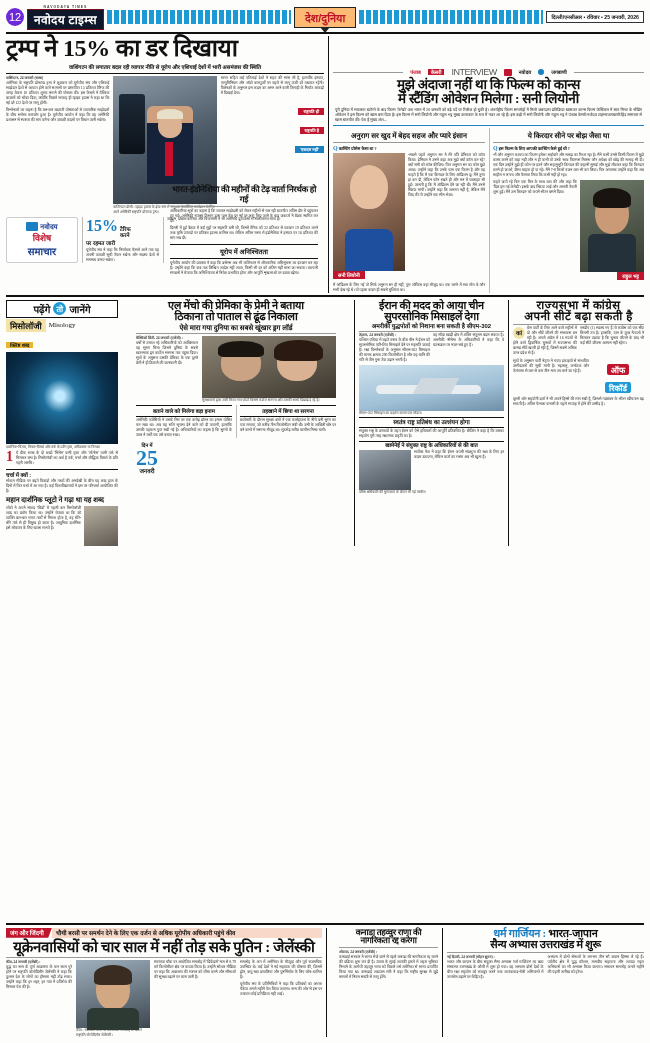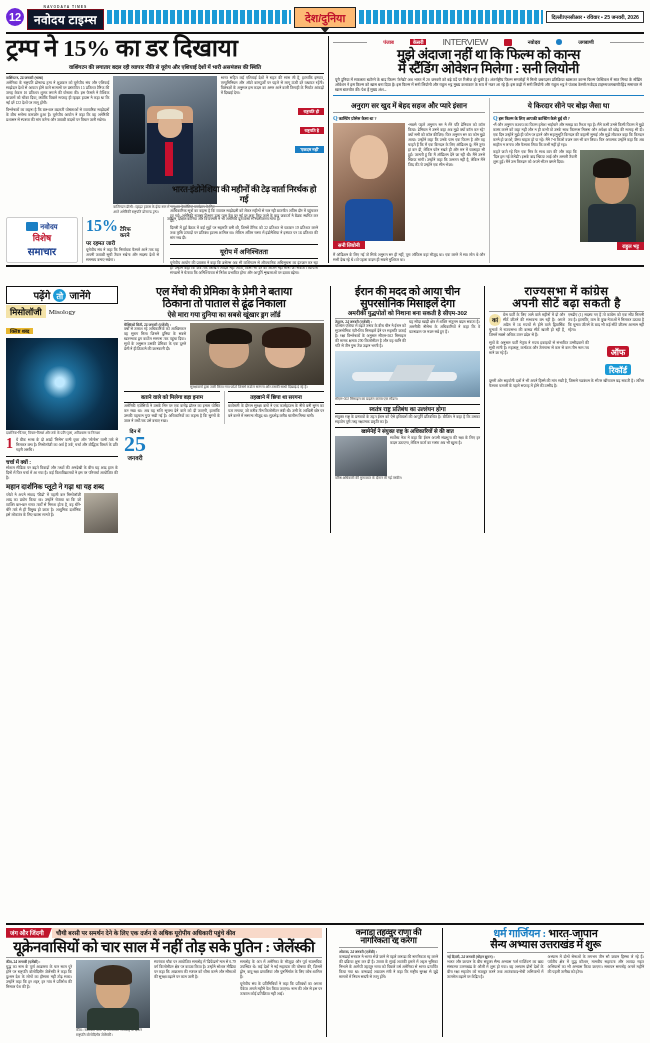--- a/index.html
+++ b/index.html
@@ -10,21 +10,21 @@
     color:#111;
     overflow:hidden;
     position:relative;
   }
   .page { width:650px; height:1043px; position:relative; padding:4px 6px; }
 
   
   .masthead { display:flex; align-items:center; height:26px; gap:3px; }
   .pgnum {
     width:18px;height:18px;border-radius:50%;background:#6d28d9;color:#fff;
-    font-size:11px;font-weight:bold;display:flex;align-items:center;justify-content:center;
+    font-size:11px;font-weight:normal;display:flex;align-items:center;justify-content:center;
     flex:0 0 auto;
   }
   .logo-box { position:relative; flex:0 0 auto; }
   .logo-top { font-size:3.4px; letter-spacing:1px; text-align:center; color:#444; font-weight:bold;}
   .logo-main {
     background:#0f172a;color:#fff;font-weight:bold;font-size:12px;
     padding:1px 6px; letter-spacing:0.3px; border:1px solid #7d0d1c;
   }
   .bars { flex:1 1 auto; height:14px; overflow:hidden; display:flex; gap:2px; }
   .bars i { display:block; width:5px; height:14px; background:#1b9ad6; flex:0 0 auto;}
@@ -71,21 +71,21 @@
 
   .lead-head { font-size:24px; }
   .lead-head2 { font-size:24px; }
   .deck { font-size:5.4px; font-weight:bold; text-align:center; padding:3px 0 2px; border-bottom:1px solid #111;}
 
   .three { display:flex; gap:4px; margin-top:3px;}
   .three > div { flex:1; }
   .vline{ border-left:1px solid #bbb; padding-left:3px;}
 
   
-  .tagstrip{ display:flex; align-items:center; justify-content:center; gap:16px; height:12px; }
+  .tagstrip{ display:flex; align-items:center; justify-content:center; gap:7px; height:12px;margin-top:30px; }
   .tagstrip .ln{flex:1;height:1px;background:#999;}
   .t-red{color:#c0152c;font-weight:bold;font-size:5px;}
   .t-box{background:#c0152c;color:#fff;font-size:5px;font-weight:bold;padding:0 3px;}
   .t-iv{font-size:9px;color:#555;font-family:"Liberation Sans",sans-serif;letter-spacing:-0.5px;}
   .t-k{font-size:5px;font-weight:bold;}
 
   .iv-head{font-size:13.5px; text-align:center;}
   .iv-lead{font-size:3.9px;line-height:1.3;text-align:justify;padding:2px 2px;font-family:"Liberation Serif",serif;}
   .qa-title{font-size:7.2px;font-weight:bold;text-align:center;font-family:"Liberation Serif",serif;padding:2px 0;}
   .q{font-size:4.2px;font-weight:bold;font-family:"Liberation Serif",serif;}
@@ -338,21 +338,21 @@
               </div>
             </div>
           </div>
         </div>
       </div>
     </div>
   </div>
 
   <div class="rule2" style="margin-top:2px;"></div>
 
-  <div style="display:flex;gap:6px;margin-top:19px;">
+  <div style="display:flex;gap:18px;margin-top:3px;">
 
     <div style="width:112px;">
       <div class="mis-title">
         <span>पढ़ेंगे</span>
         <span class="mis-circle">तो</span>
         <span>जानेंगे</span>
       </div>
       <div style="display:flex;align-items:center;gap:3px;margin-top:1px;">
         <span class="mis-word">मिसोलॉजी</span>
         <span class="mis-en">Misology</span>

